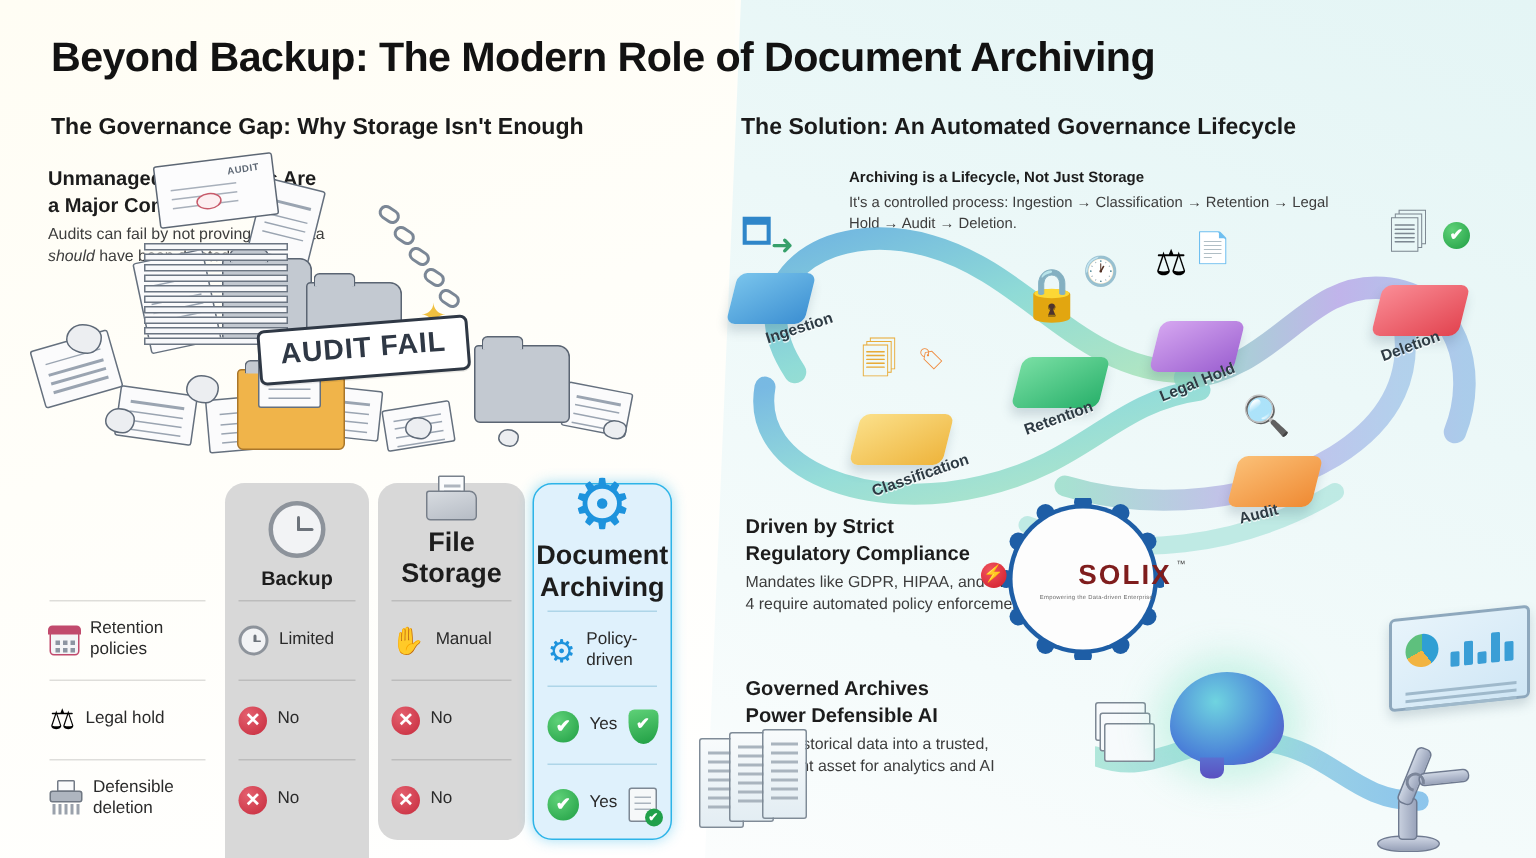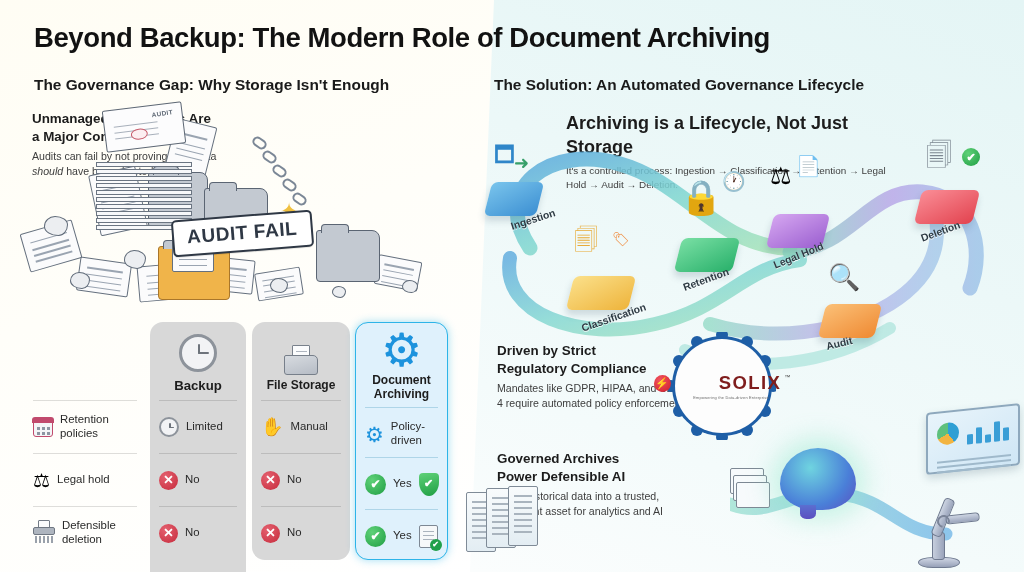--- a/index.html
+++ b/index.html
@@ -120,21 +120,21 @@
   .cmp-card.feature {
     background: #dff1fc; border: 1.9px solid #2db4e8;
     box-shadow: 0 0 9px rgba(45,180,232,.45);
   }
   .cmp-hdr {
     position: absolute; left: 0; right: 0; top: 0; height: 78px;
     display: flex; flex-direction: column; align-items: center; justify-content: flex-end;
     padding-bottom: 7px;
   }
   .cmp-hdr .t { font-size: 13.2px; font-weight: bold; color: #1d1d1d; text-align: center; line-height: 1.16; }
-  .cmp-hdr .t.small { font-size: 12px; }
+  .cmp-hdr .t.small { font-size: 18px; }
   .cmp-row {
     position: absolute; left: 0; right: 0; height: 52px;
     display: flex; align-items: center; gap: 7px; padding: 0 9px;
   }
   .cmp-row .txt { font-size: 11.4px; color: #2a2a2a; line-height: 1.2; }
   .rowline { position: absolute; left: 9px; right: 9px; height: 1px; background: rgba(0,0,0,.13); }
   .feature .rowline { background: rgba(45,140,180,.28); }
   
   .ic { position: relative; flex: 0 0 auto; }
   .ic-clock {
@@ -489,21 +489,21 @@
         <div class="txt">Yes</div>
         <div class="ic ic-doccheck">
           <span class="pg"></span>
             <span class="chk">✔</span>
         </div>
       </div>
     </div>
   </div>
 
   <div class="blk" id="lifecycle-blurb">
-    <div class="h" style="font-size:18px;">Archiving is a Lifecycle, Not Just Storage</div>
+    <div class="h" style="font-size:10px;">Archiving is a Lifecycle, Not Just Storage</div>
     <div class="p" style="font-size:9.9px;">It's a controlled process: Ingestion → Classification → Retention → Legal Hold → Audit → Deletion.</div>
   </div>
 
   <div class="lifecycle">
     <svg width="554" height="250" style="position:absolute;left:0;top:0;">
       <defs>
         <linearGradient id="flowA" x1="0" y1="0" x2="1" y2="1">
           <stop offset="0%" stop-color="#5aa9dd"></stop>
             <stop offset="50%" stop-color="#7fd6d0"></stop>
             <stop offset="100%" stop-color="#a8e3b8"></stop>

